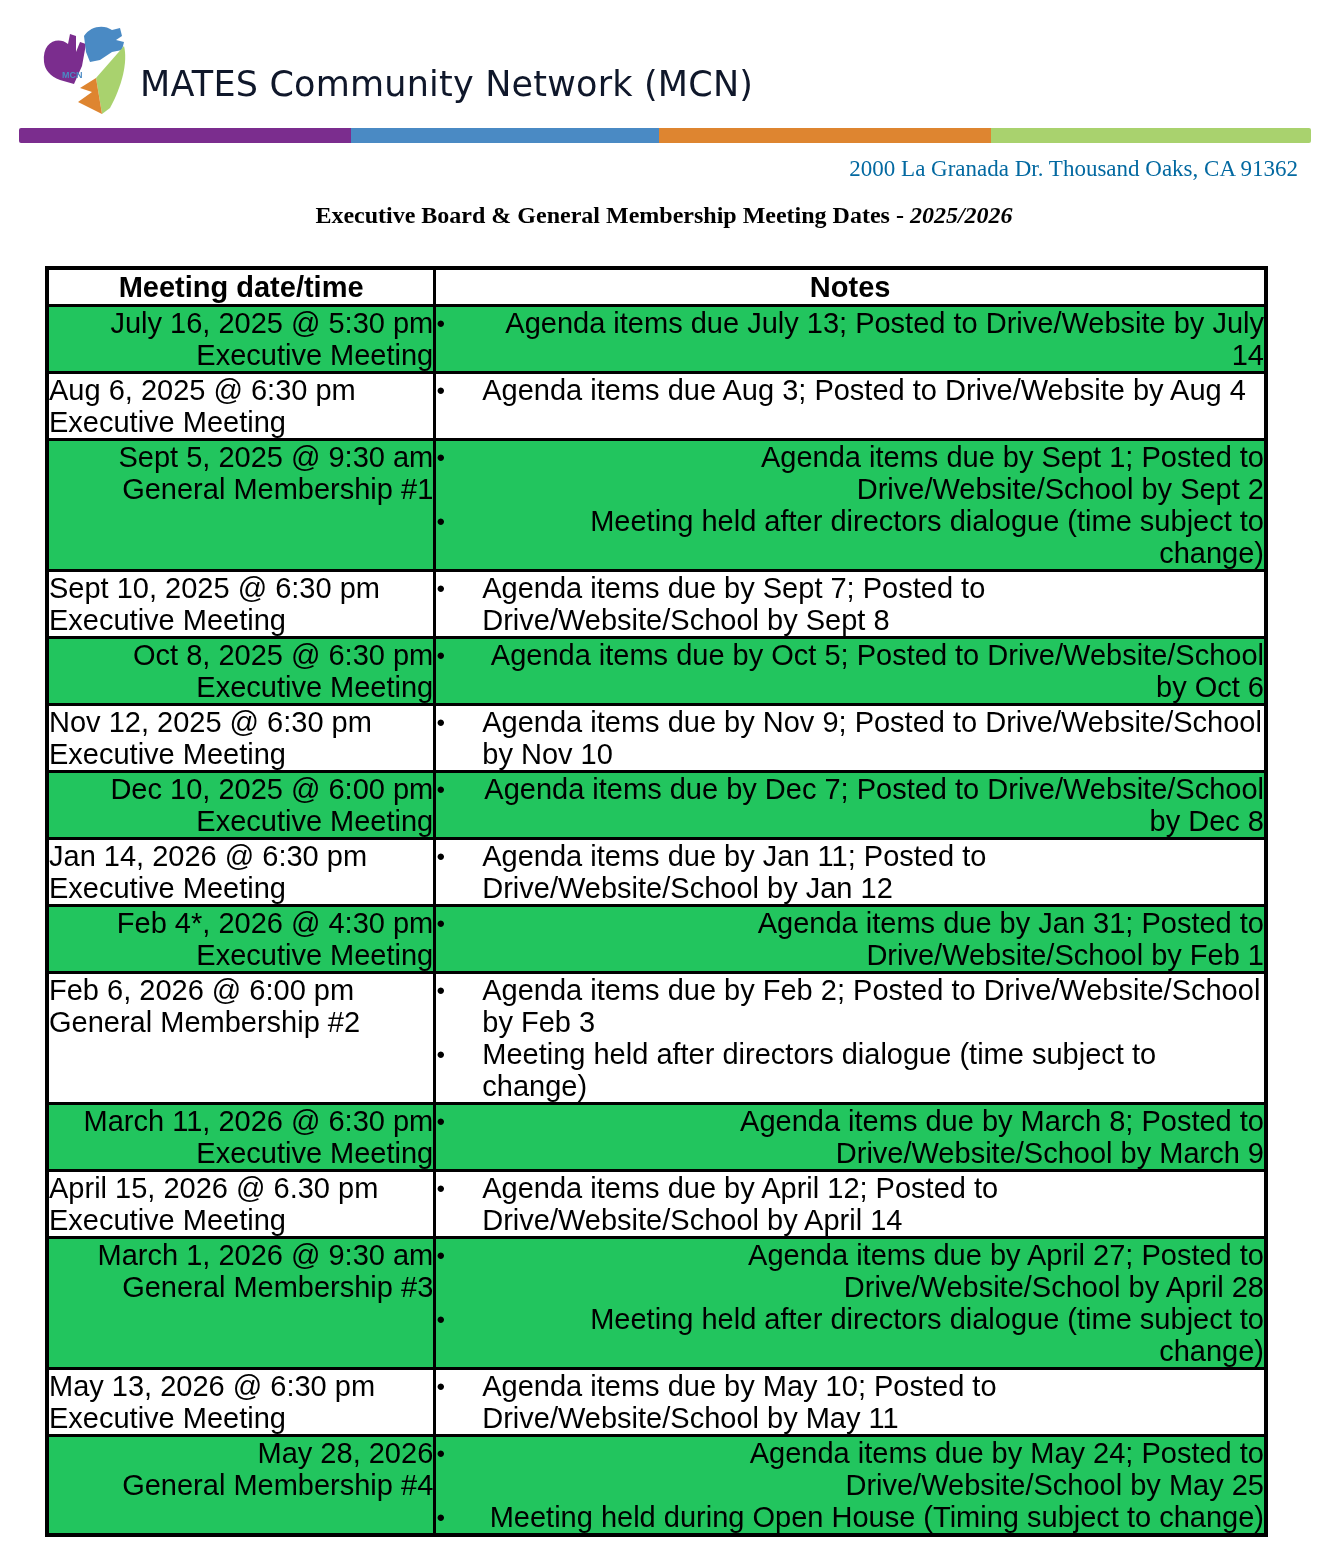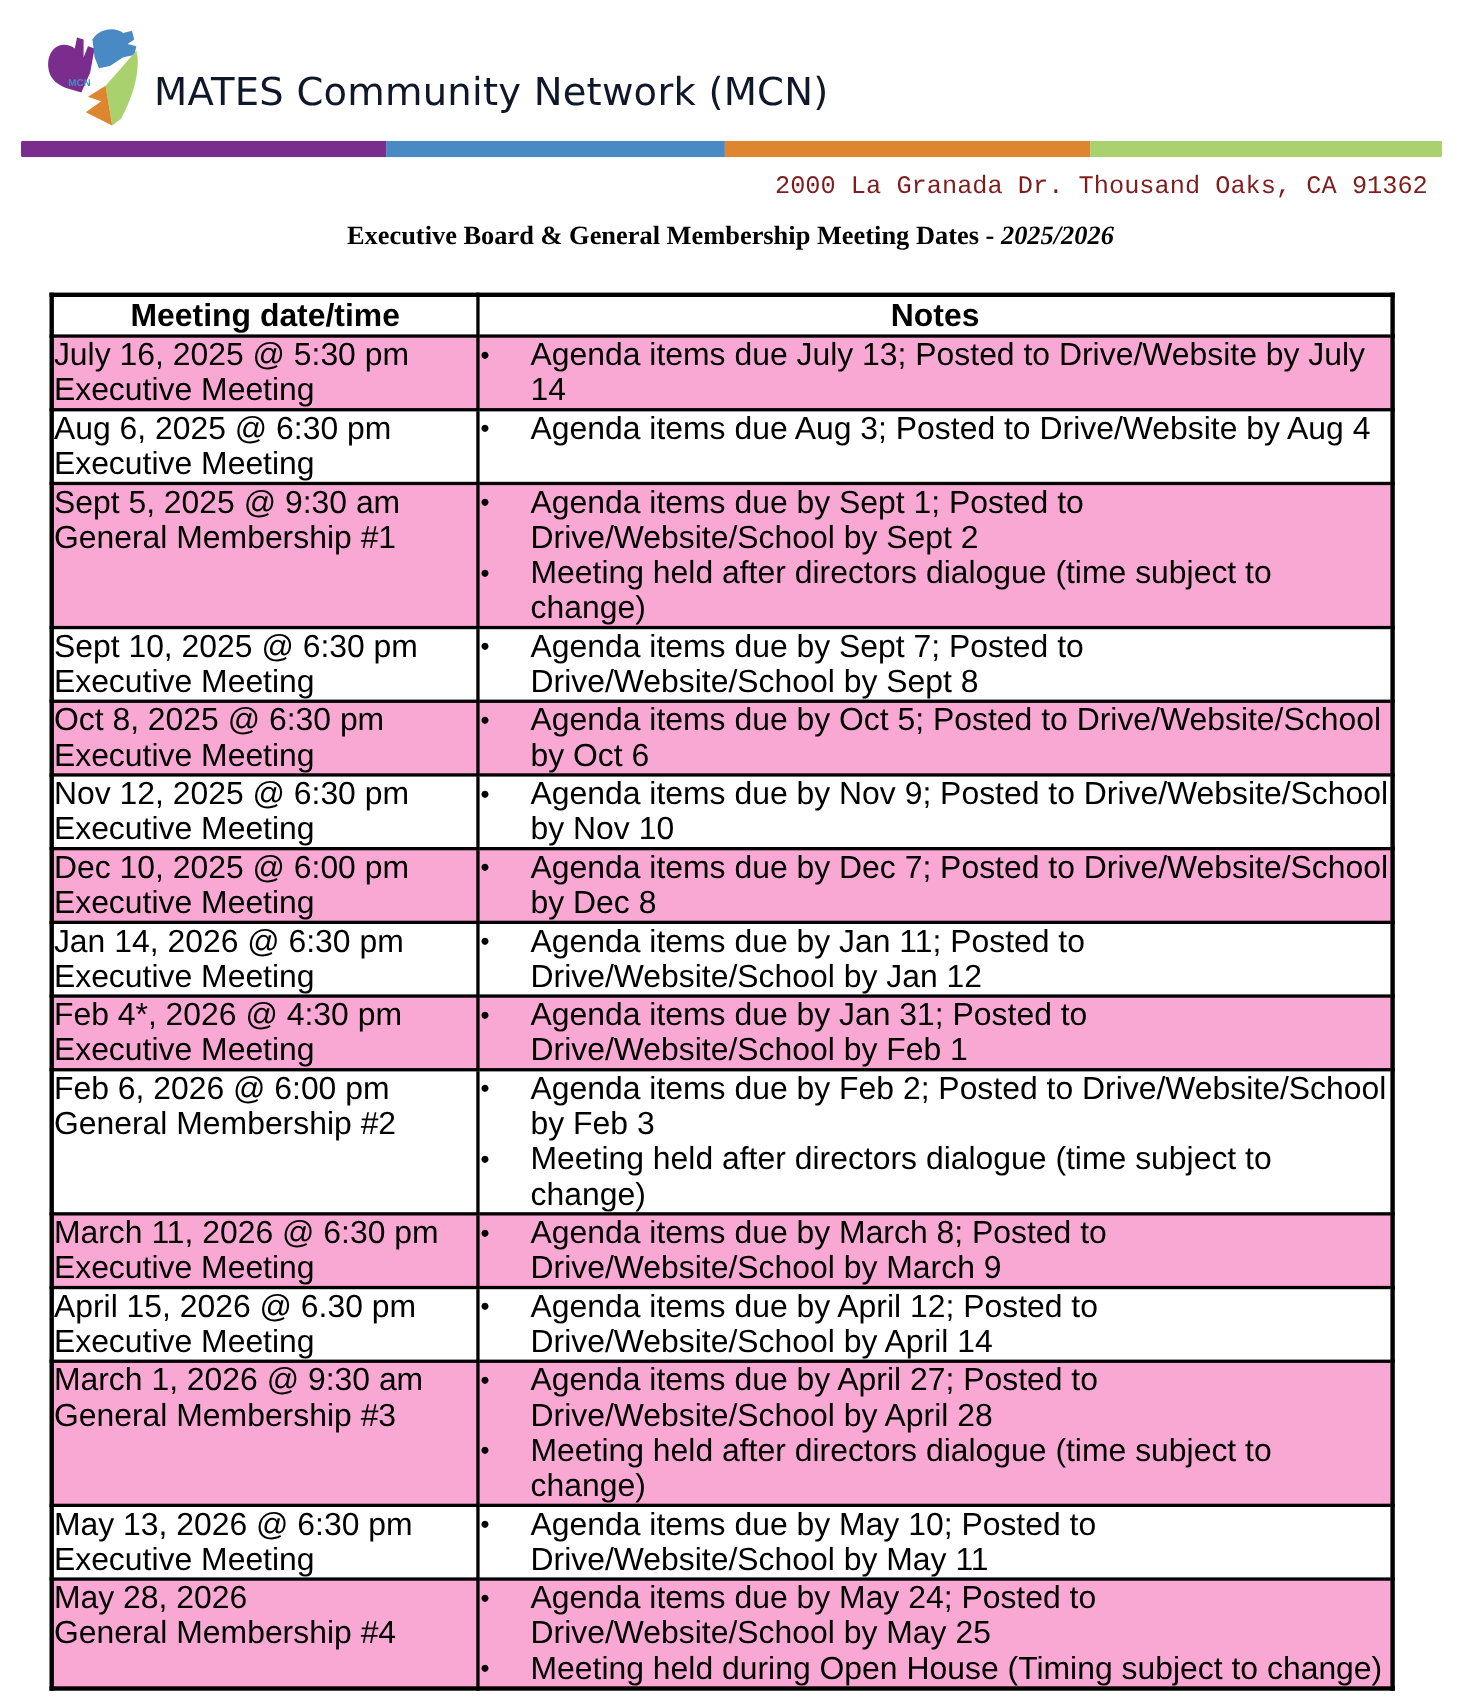--- a/index.html
+++ b/index.html
@@ -4,38 +4,38 @@
 <style>
   html, body { margin: 0; padding: 0; background: #ffffff; }
   body { width: 1328px; height: 1546px; position: relative; overflow: hidden;
          font-family: "Liberation Sans", "DejaVu Sans", sans-serif; color: #000; }
   .logo { position: absolute; left: 40px; top: 22px; width: 92px; height: 96px; }
   .org-name { position: absolute; left: 140px; top: 64px; font-size: 35px;
               font-family: "DejaVu Sans", sans-serif; font-weight: normal; letter-spacing: 0.2px; color: #0f172a; }
   .color-bar { position: absolute; left: 19px; top: 128px; width: 1292px; height: 15px; display: flex; border-radius: 2px; overflow: hidden; }
   .color-bar div { height: 100%; }
   .address { position: absolute; right: 30px; top: 156px; font-size: 23px;
-             font-family: Liberation Mono, monospace; color: #7f1d1d; }
+             font-family: Liberation Serif, serif; color: #0369a1; }
   .doc-title { position: absolute; left: 0; width: 1328px; top: 202px; text-align: center;
                font-size: 24px; font-weight: bold; font-family: Liberation Serif, serif; }
   .doc-title .year { font-style: italic; }
   table.schedule { position: absolute; left: 45px; top: 266px; width: 1223px;
                    border-collapse: collapse; border: 4px solid #000; font-size: 29px; }
   table.schedule th, table.schedule td { border: 3px solid #000; padding: 0; vertical-align: top; }
   table.schedule th { font-weight: bold; text-align: center; height: 34px; line-height: 34px; background: #fff; }
   col.c1 { width: 389px; }
   col.c2 { width: 834px; }
   td.date-cell { padding: 4px 12px 4px 12px; line-height: 32px; }
   td.notes-cell { padding: 4px 10px 4px 52px; line-height: 32px; }
   .meeting-type { display: block; }
   .meeting-date { display: block; }
   ul.notes { margin: 0; padding: 0; list-style: none; }
   ul.notes li { position: relative; padding-left: 46px; }
   ul.notes li::before { content: "\25CF"; position: absolute; left: 0; top: 0; font-size: 15px; }
-  tr.shaded td { background: #f9a8d4; }
+  tr.shaded td { background: #22c55e; text-align: right; }
 </style>
 </head>
 <body>
 
 <div class="logo">
   <svg width="92" height="96" viewBox="0 0 92 96">
 
     <path d="M4 40 C2 20 18 14 28 22 L30 12 L36 14 L36 30 L40 20 L46 22 L42 44 L34 62 L20 58 C10 54 5 48 4 40 Z" fill="#7b2d8e"></path>
 
     <path d="M44 14 C50 4 64 2 72 8 L80 6 L82 14 L76 18 L84 20 L82 28 L72 30 L60 38 L50 40 L46 30 Z" fill="#4a8ac4"></path>

